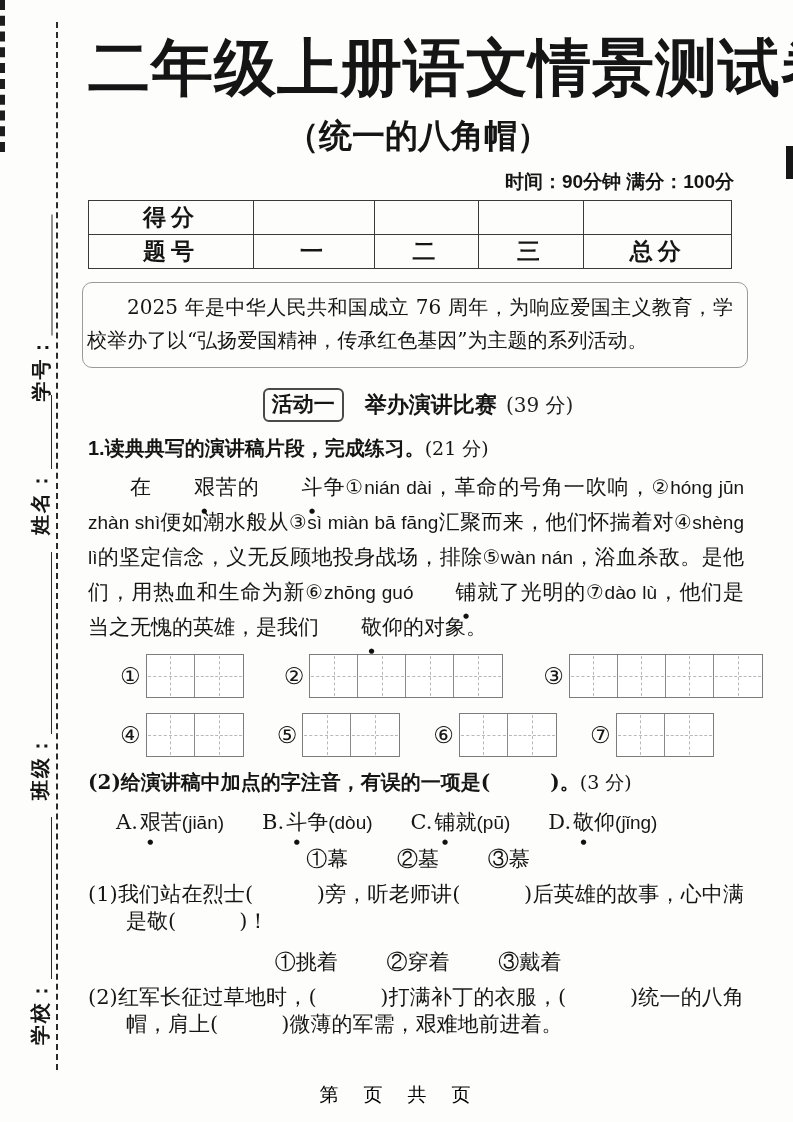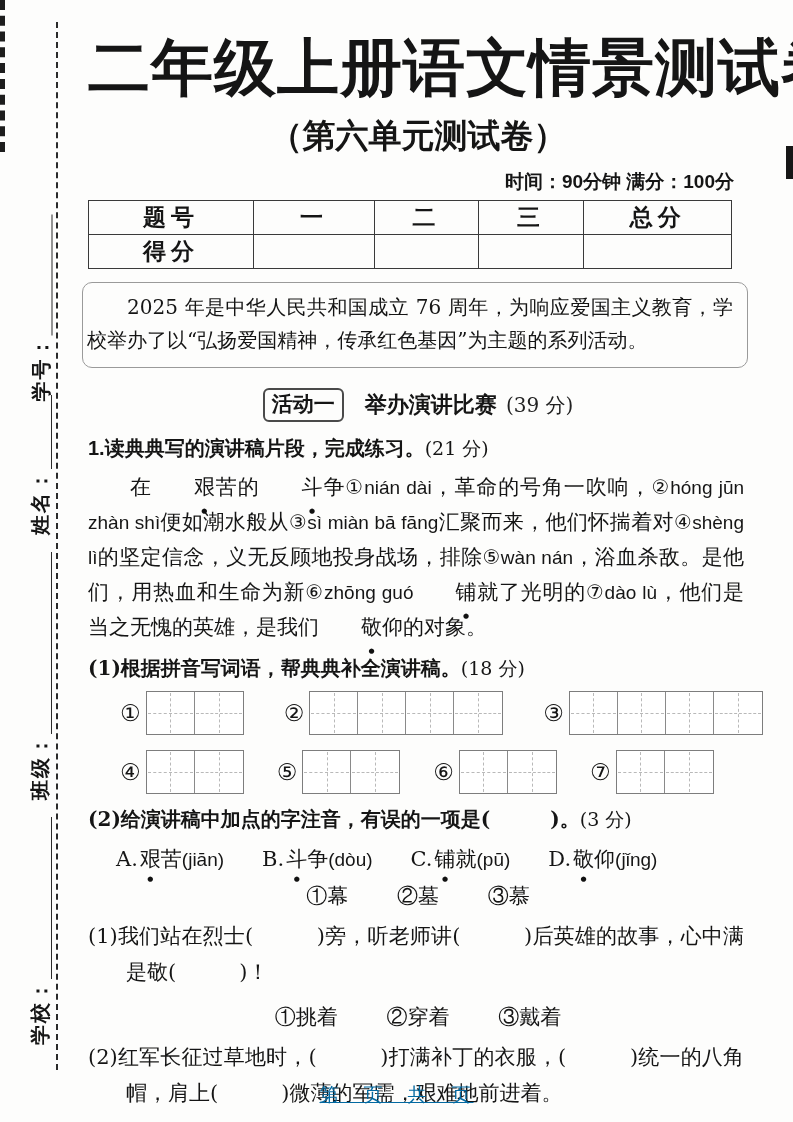--- a/index.html
+++ b/index.html
@@ -103,27 +103,27 @@
   .cell::before { content:""; position:absolute; left:1px; right:1px; top:50%; border-top:1px dashed #b9b9b9; }
   .cell::after  { content:""; position:absolute; top:1px; bottom:1px; left:50%; border-left:1px dashed #b9b9b9; }
   
   .options { margin-top:12px; margin-left:28px; font-size:21px; display:flex; }
   .opt + .opt { margin-left:38px; }
   .opt .olabel { margin-right:2px; }
   
   .choice-set { margin-top:9px; text-align:center; font-size:21px; }
   .choice-set span + span { margin-left:42px; }
   .kai-sentence {
-    margin-top:8px; font-size:21px; line-height:36px; text-align:justify;
+    margin-top:8px; font-size:21px; line-height:27px; text-align:justify;
     padding-left:38px; text-indent:-38px; width:656px;
   }
   
   .footer {
     position:absolute; bottom:14px; left:0; width:100%; text-align:center;
-    font-size:19px; letter-spacing:3px; color:#0369a1;text-decoration:underline;
+    font-size:19px; letter-spacing:3px; color:#000000;
   }
 </style>
 </head>
 <body>
 
 <div class="page">
 
   <div class="edge-dashes"></div>
   <div class="cutline"></div>
 
@@ -142,59 +142,56 @@
   <div class="side-item" style="left:-76px; top:917px; width:228px;">
     <span class="side-label">学校：</span>
     <span class="blankline"></span>
   </div>
 
   <div class="artifact-bar-right"></div>
 
   <div class="content">
 
     <div class="title">二年级上册语文情景测试卷</div>
-    <div class="subtitle">（第六单元测试卷）</div>
+    <div class="subtitle">（统一的八角帽）</div>
     <div class="meta">时间：90分钟  满分：100分</div>
 
     <table class="score">
       <tbody>
           <tr>
+        <td>得分</td>
+        <td></td>
+        <td></td>
+        <td></td>
+        <td></td>
+      </tr>
+      <tr>
         <td style="width:164px;">题号</td>
         <td style="width:121px;">一</td>
         <td style="width:103px;">二</td>
         <td style="width:105px;">三</td>
         <td style="width:147px;">总分</td>
       </tr>
-      <tr>
-        <td>得分</td>
-        <td></td>
-        <td></td>
-        <td></td>
-        <td></td>
-      </tr>
     </tbody>
       </table>
 
     <div class="intro-box">2025 年是中华人民共和国成立 76 周年，为响应爱国主义教育，学校举办了以“弘扬爱国精神，传承红色基因”为主题的系列活动。</div>
 
     <div class="activity">
       <span class="badge">活动一</span>
       <span class="act-title">举办演讲比赛</span>
       <span class="act-score">(39 分)</span>
     </div>
 
     <div class="qstem">
       <span>1.读典典写的演讲稿片段，完成练习。</span><span class="score-serif">(21 分)</span>
     </div>
 
     <div class="passage"><span>在</span><span class="dotted">艰</span><span>苦的</span><span class="dotted">斗</span><span>争</span><span class="circ">①</span><span class="py">nián dài</span><span>，革命的号角一吹响，</span><span class="circ">②</span><span class="py">hóng jūn zhàn shì</span><span>便如潮水般从</span><span class="circ">③</span><span class="py">sì miàn bā fāng</span><span>汇聚而来，他们怀揣着对</span><span class="circ">④</span><span class="py">shèng lì</span><span>的坚定信念，义无反顾地投身战场，排除</span><span class="circ">⑤</span><span class="py">wàn nán</span><span>，浴血杀敌。是他们，用热血和生命为新</span><span class="circ">⑥</span><span class="py">zhōng guó</span><span class="dotted">铺</span><span>就了光明的</span><span class="circ">⑦</span><span class="py">dào lù</span><span>，他们是当之无愧的英雄，是我们</span><span class="dotted">敬</span><span>仰的对象。</span></div>
 
-    <div class="substem">
-      <span>(1)根据拼音写词语，帮典典补全演讲稿。</span><span class="score-serif">(18 分)</span>
-    </div>
 
     <div class="boxrow r1">
         <div class="boxgroup">
           <span class="boxnum">①</span>
           <div class="writebox">
             <div class="cell"></div>
             <div class="cell"></div>
           </div>
         </div>
         <div class="boxgroup">

